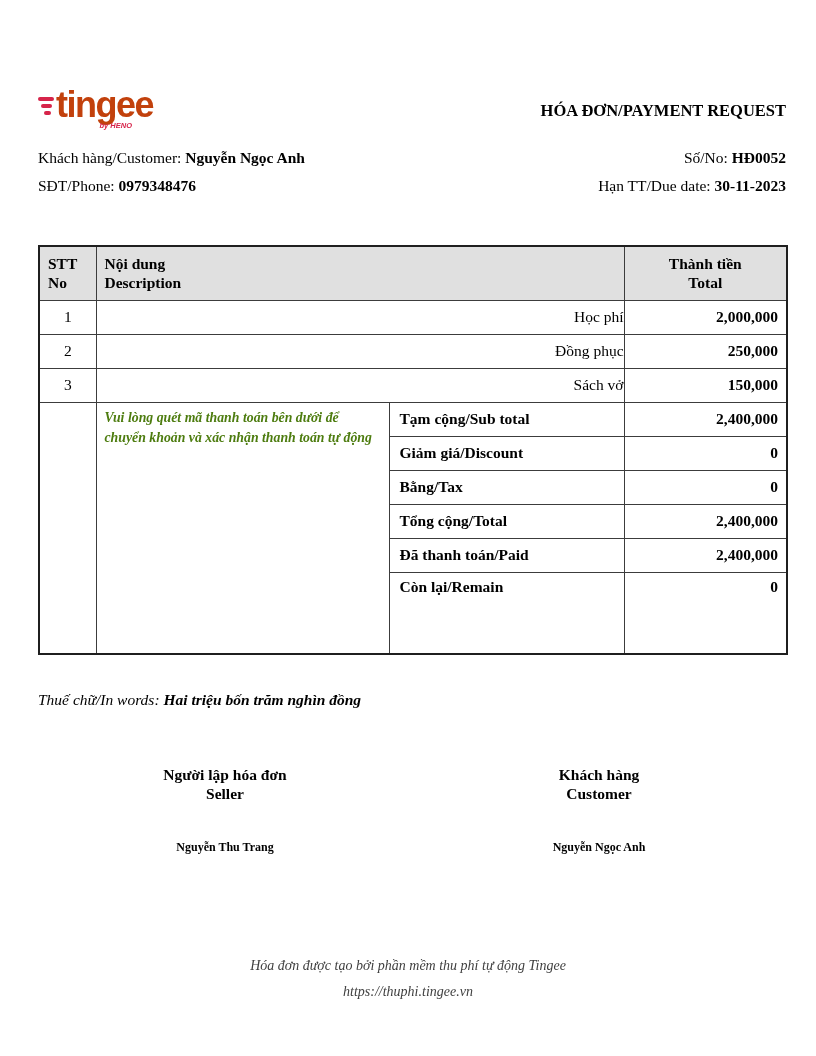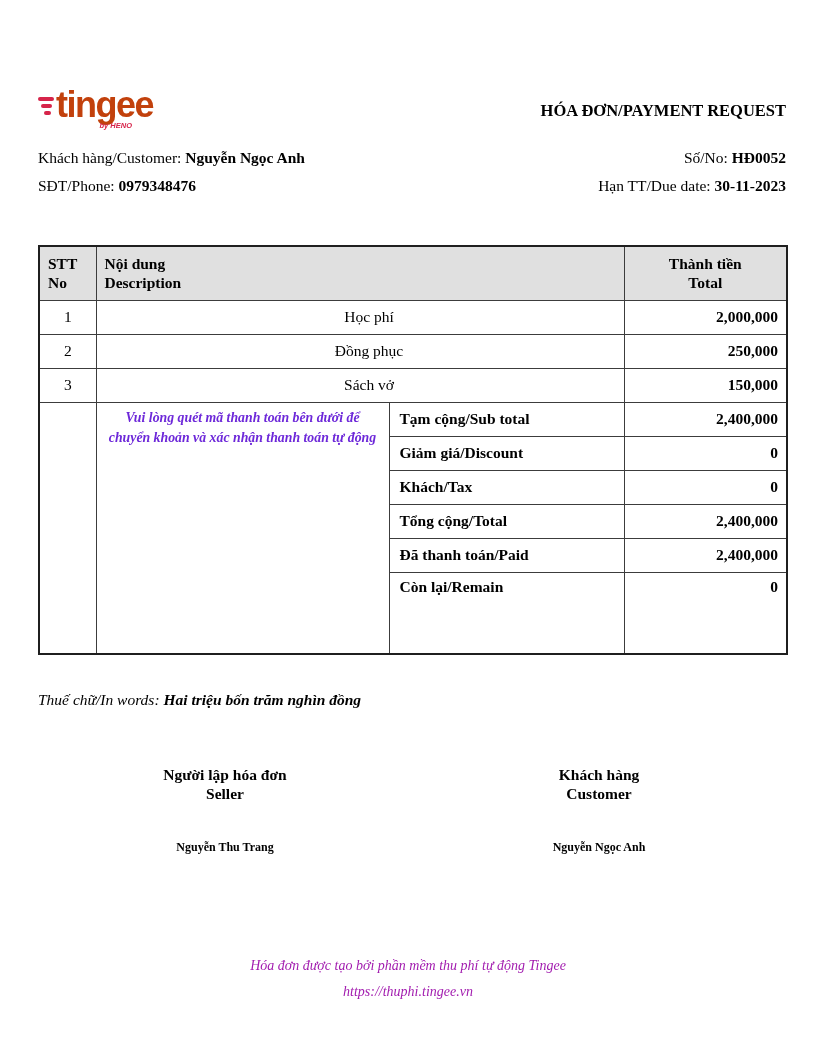--- a/index.html
+++ b/index.html
@@ -56,48 +56,48 @@
   table.inv col.c4 { width:163px; }
   table.inv th, table.inv td { border:1.6px solid #3c3c3c; }
   table.inv { border:2px solid #1f1f1f; }
   tr.hrow { height:54px; background:#E0E0E0; }
   tr.hrow th { font-weight:bold; line-height:19px; padding:6px 8px; }
   th.h-stt { text-align:left; }
   th.h-desc { text-align:left; padding-left:10px;margin-left:12px; }
   th.h-amt { text-align:center; }
   tr.item { height:34px; }
   tr.item td.stt { text-align:center; }
-  tr.item td.desc { text-align:center; padding-left:18px; }
+  tr.item td.desc { text-align:right; padding-left:18px; }
   td.amt { text-align:right; padding-right:8px; font-weight:bold; }
   tr.sumrow { height:34px; }
   tr.sumrow-last { height:82px; }
   tr.sumrow-last td { vertical-align:top; }
   td.sum-label { font-weight:bold; text-align:left; padding:5px 8px 5px 10px; }
   td.sum-value { vertical-align:middle; }
   tr.sumrow-last td.sum-value { padding-top:5px; }
   td.note-cell {
     vertical-align:top; padding:5px 8px;
-    color:#6d28d9; font-weight:bold; font-style:italic;
-    font-size:13.8px; line-height:1.45; text-align:center;
+    color:#4d7c0f; font-weight:bold; font-style:italic;
+    font-size:13.8px; line-height:1.45; 
   }
   td.empty-stt { }
 
   
   .in-words { margin-top:36px; font-style:italic; font-size:15.5px; }
 
   
   .sig-row { display:flex; margin-top:56px; }
   .sig-col { width:374px; text-align:center; }
   .sig-title { font-weight:bold; font-size:15.5px; line-height:19px; }
   .sig-name { font-weight:bold; font-size:12px; margin-top:37px; }
 
   
   .footer {
     position:absolute; left:0; top:953px; width:816px;
-    text-align:center; color:#a21caf; font-style:italic;
+    text-align:center; color:#404040; font-style:italic;
     font-size:14px; line-height:26px;
   }
 </style>
 </head>
 <body>
 
 <div class="page">
   <div class="content">
 
     <div class="hgrid">
@@ -169,21 +169,21 @@
         <td class="empty-stt" rowspan="6"></td>
         <td class="note-cell" rowspan="6">Vui lòng quét mã thanh toán bên dưới để chuyển khoản và xác nhận thanh toán tự động</td>
         <td class="sum-label">Tạm cộng/Sub total</td>
         <td class="amt sum-value">2,400,000</td>
       </tr>
       <tr class="sumrow">
         <td class="sum-label">Giảm giá/Discount</td>
         <td class="amt sum-value">0</td>
       </tr>
       <tr class="sumrow">
-        <td class="sum-label">Khách/Tax</td>
+        <td class="sum-label">Bằng/Tax</td>
         <td class="amt sum-value">0</td>
       </tr>
       <tr class="sumrow">
         <td class="sum-label">Tổng cộng/Total</td>
         <td class="amt sum-value">2,400,000</td>
       </tr>
       <tr class="sumrow">
         <td class="sum-label">Đã thanh toán/Paid</td>
         <td class="amt sum-value">2,400,000</td>
       </tr>

